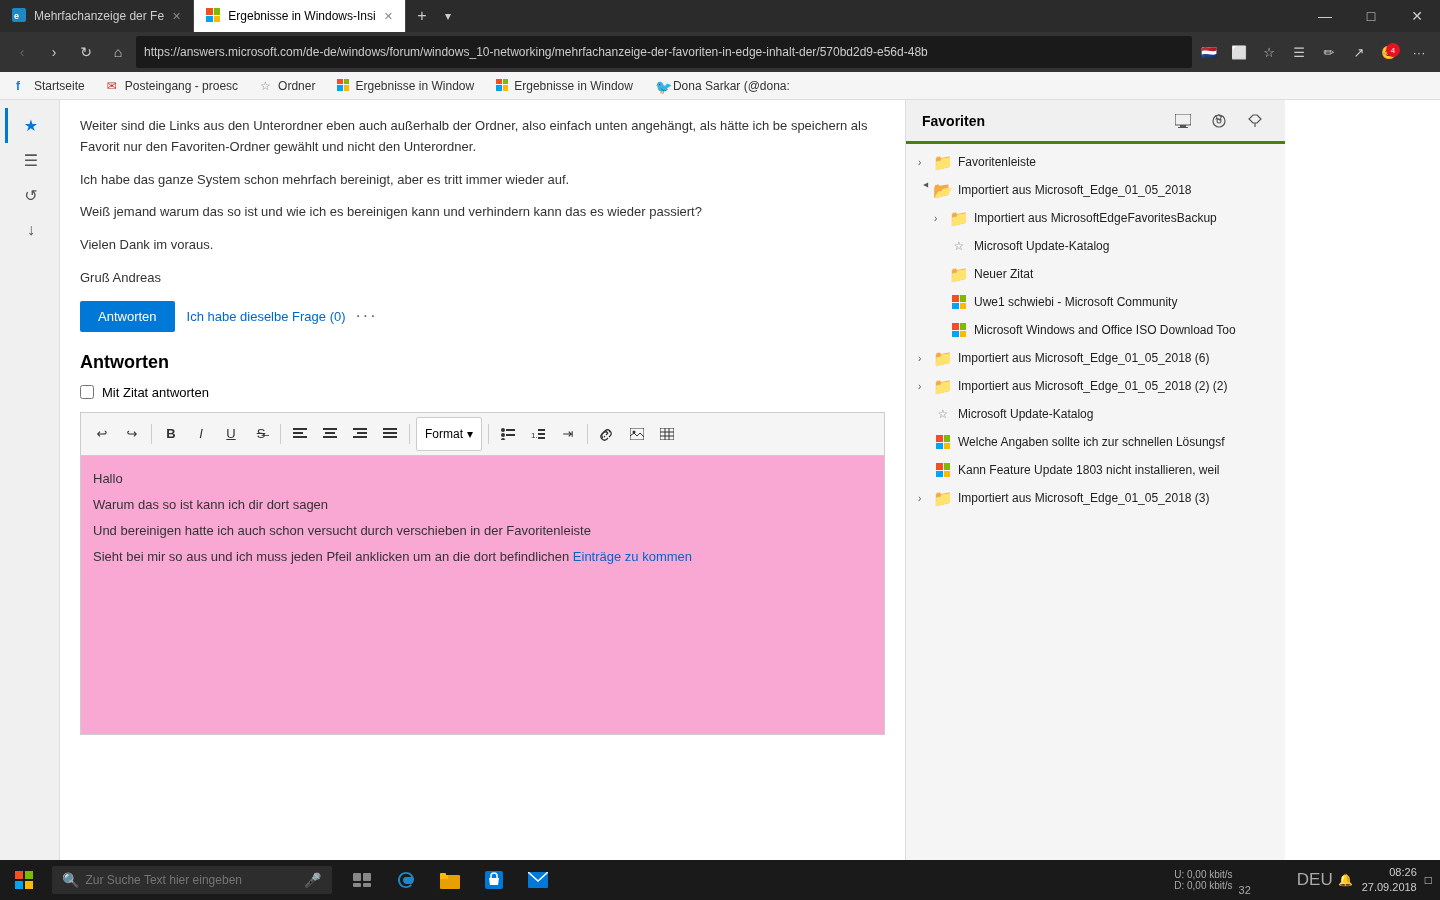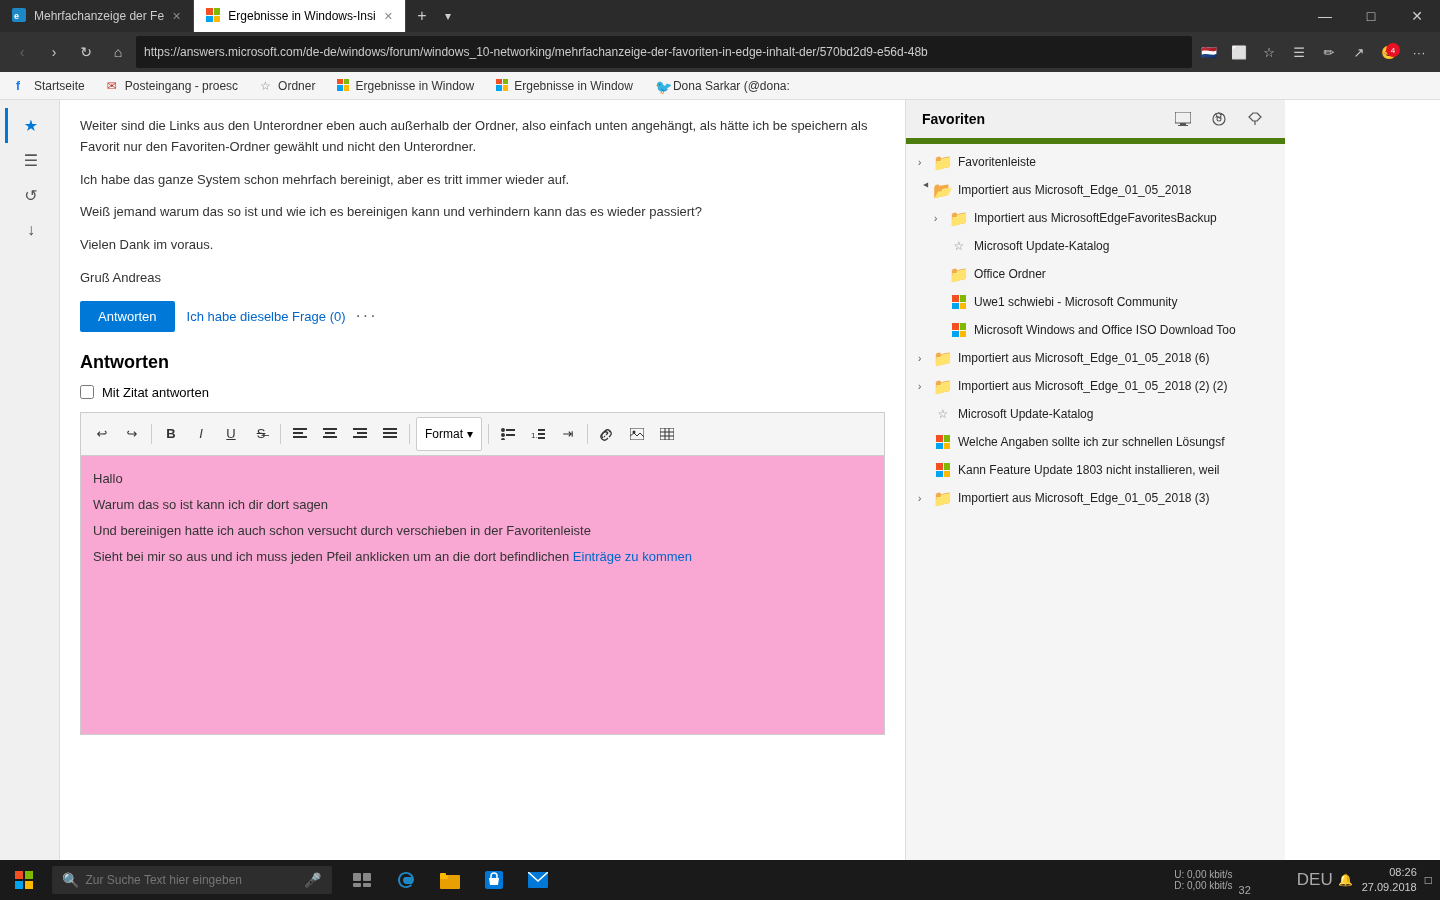--- a/index.html
+++ b/index.html
@@ -77,21 +77,21 @@
     .side-nav-btn { width: 50px; display: flex; flex-direction: column; align-items: center; padding: 8px 4px; cursor: pointer; color: #555; font-size: 10px; gap: 4px; border-left: 3px solid transparent; }
     .side-nav-btn.active { border-left-color: #0078d7; color: #0078d7; }
     .side-nav-icon { font-size: 16px; }
 
     
     .favorites-sidebar {
       width: 380px; background: #f5f5f5; border-left: 1px solid #ddd;
       display: flex; flex-direction: column; overflow: hidden;
     }
     .favorites-header {
-      height: 44px; background: #f0f0f0; border-bottom: 6px solid #4d7c0f;
+      height: 44px; background: #f0f0f0; border-bottom: 3px solid #4d7c0f;
       display: flex; align-items: center; padding: 0 16px;
     }
     .favorites-title { font-size: 14px; font-weight: 600; flex: 1; }
     .favorites-header-icons { display: flex; gap: 8px; }
     .fav-hdr-icon { width: 28px; height: 28px; display: flex; align-items: center; justify-content: center; cursor: pointer; color: #555; font-size: 14px; }
 
     .favorites-list { flex: 1; overflow-y: auto; padding: 4px 0; }
     .fav-item { display: flex; align-items: center; padding: 5px 12px; cursor: pointer; color: #222; font-size: 12px; }
     .fav-chevron { width: 16px; color: #555; font-size: 10px; flex-shrink: 0; }
     .fav-chevron.open { transform: rotate(90deg); }
@@ -428,21 +428,21 @@
 
       <div class="fav-item" style="padding-left:28px;">
         <span class="fav-chevron"></span>
         <span class="fav-icon fav-star">☆</span>
         <span class="fav-label">Microsoft Update-Katalog</span>
       </div>
 
       <div class="fav-item" style="padding-left:28px;">
         <span class="fav-chevron"></span>
         <span class="fav-icon folder-yellow">📁</span>
-        <span class="fav-label">Office Ordner</span>
+        <span class="fav-label">Neuer Zitat</span>
       </div>
 
       <div class="fav-item" style="padding-left:28px;">
         <span class="fav-chevron"></span>
         <span class="fav-icon">
           <div style="display:grid;grid-template-columns:1fr 1fr;gap:1px;width:14px;height:14px;">
               <div style="background:#f25022"></div>
               <div style="background:#7fba00"></div>
               <div style="background:#00a4ef"></div>
               <div style="background:#ffb900"></div>

